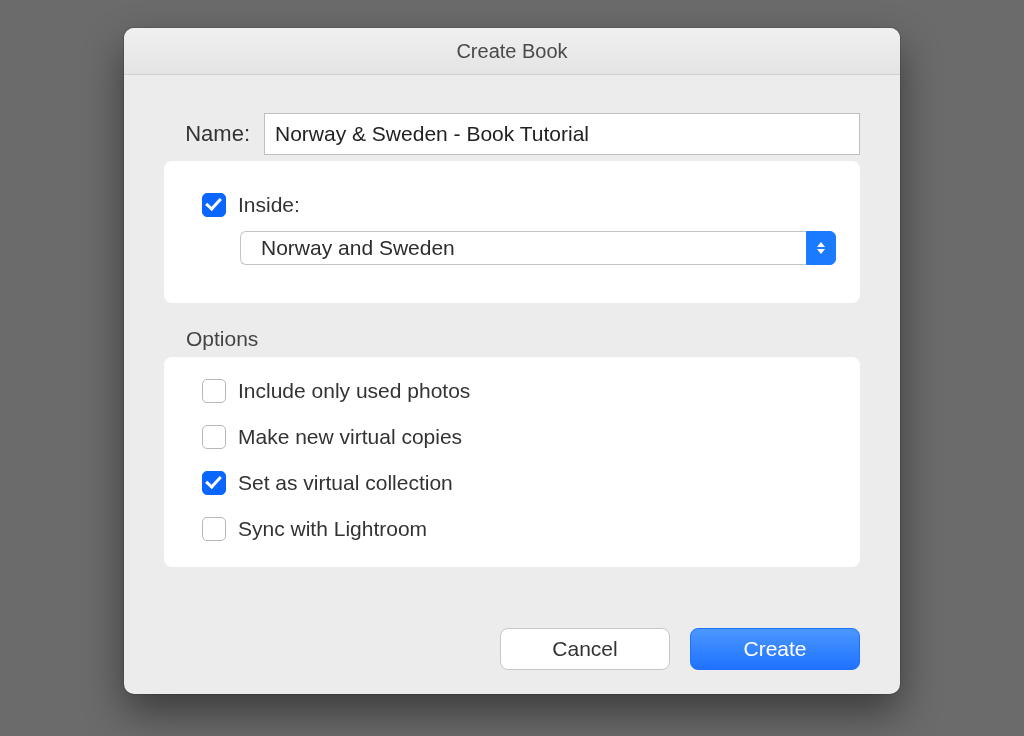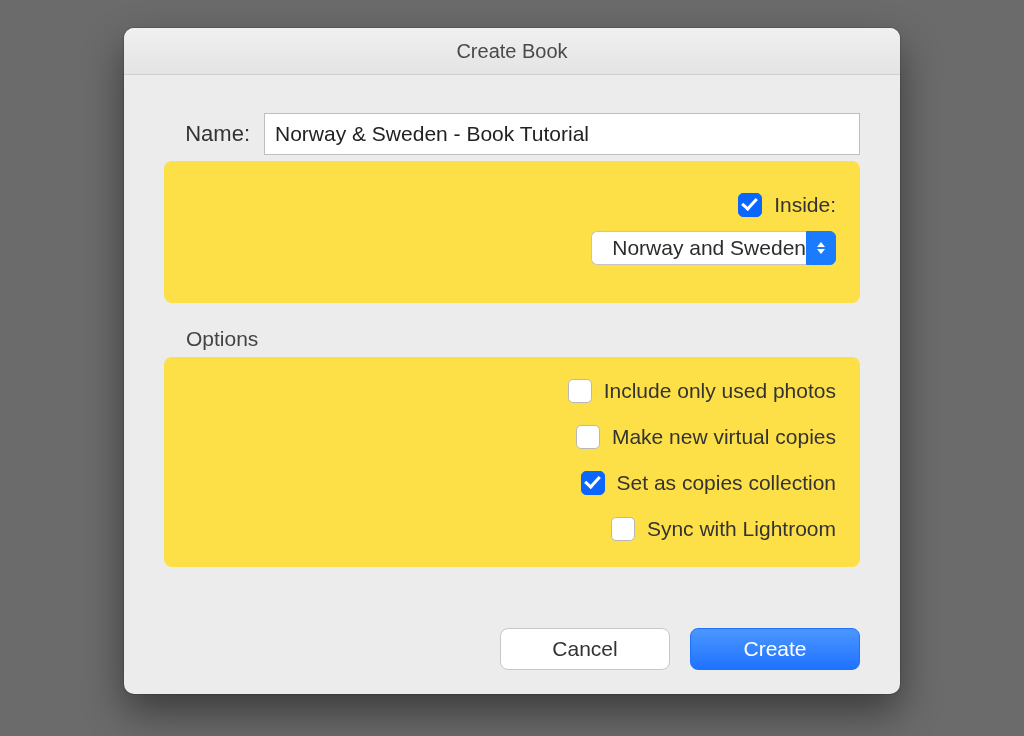--- a/index.html
+++ b/index.html
@@ -71,25 +71,24 @@
     color: #222;
     border-radius: 0;
   }
   .section-label {
     font-size: 21px;
     color: #444;
     margin-left: 22px;
     margin-top: 24px;
   }
   .group-box {
-    background: #fde047;
+    background: #ffffff;
     border-radius: 8px;
     margin-top: 6px;
     padding: 18px 24px 24px 38px;
-    align-items: flex-end;
   }
   .loc-box {
     height: 100px;
     display: flex;
     flex-direction: column;
     justify-content: center;
     gap: 14px;
   }
   .check-row {
     display: flex;
@@ -238,21 +237,21 @@
           <span class="check-text">Include only used photos</span>
         </div>
 
         <div class="check-row">
           <div class="checkbox"></div>
           <span class="check-text">Make new virtual copies</span>
         </div>
 
         <div class="check-row">
           <div class="checkbox checked"></div>
-          <span class="check-text">Set as copies collection</span>
+          <span class="check-text">Set as virtual collection</span>
         </div>
 
         <div class="check-row">
           <div class="checkbox"></div>
           <span class="check-text">Sync with Lightroom</span>
         </div>
 
       </div>
 
       <div class="button-row">

